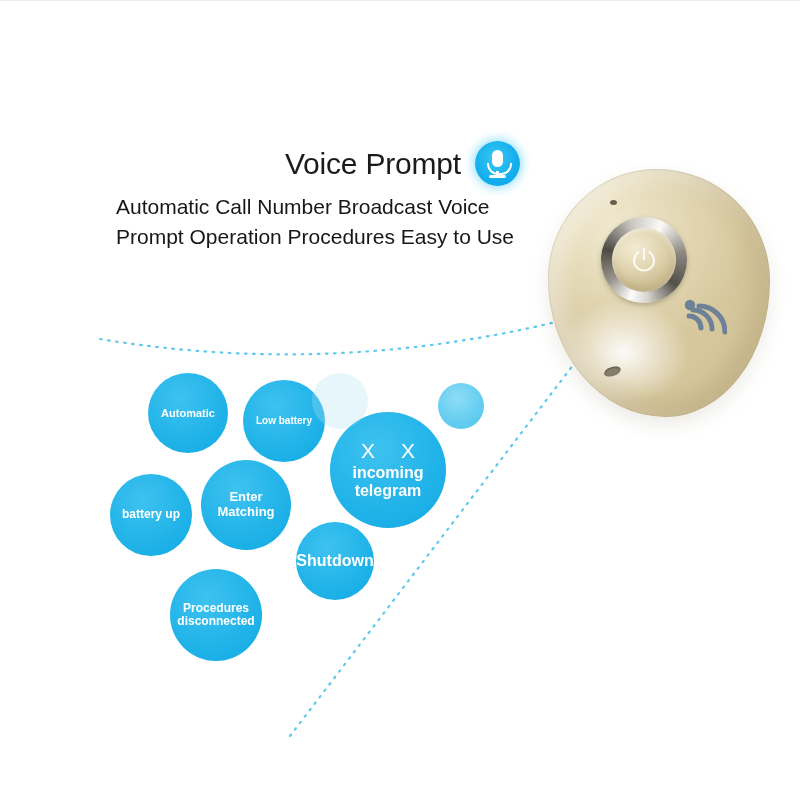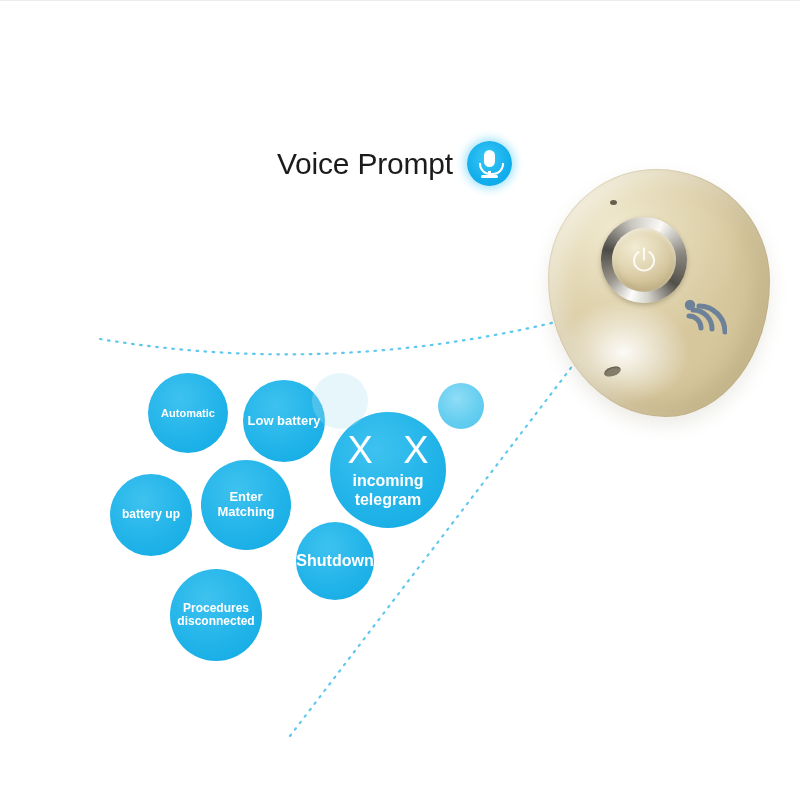--- a/index.html
+++ b/index.html
@@ -17,21 +17,21 @@
     height: 800px;
     background: #ffffff;
     overflow: hidden;
     border-top: 1px solid #ececec;
     box-sizing: border-box;
   }
 
   
   #header-block {
     position: absolute;
-    left: 108px;
+    left: 116px;
     top: 140px;
     width: 440px;
   }
   #title-row {
     display: flex;
     align-items: center;
     justify-content: flex-end;
     gap: 14px;
     padding-right: 36px;
   }
@@ -222,21 +222,21 @@
   .bubble.light {
     background: radial-gradient(circle at 42% 34%, #8fddf6 0%, #63cdf0 60%, #4fc4ec 100%);
   }
   .bubble.ghost {
     background: rgba(176, 224, 243, 0.30);
   }
   .bubble .label { display: block; }
   .bubble .line { display: block; }
   .bubble .big-x {
     display: block;
-    font-size: 38px;
+    font-size: 21px;
     font-weight: 400;
     letter-spacing: 10px;
     line-height: 1.0;
     margin-bottom: 3px;
     text-indent: 10px;
   }
   .bubble .sub {
     display: block;
     font-size: 16px;
     font-weight: 700;
@@ -280,30 +280,32 @@
     <div id="title-row">
       <div id="page-title">Voice Prompt</div>
       <div id="mic-badge">
         <span class="mic-capsule"></span>
         <span class="mic-cradle"></span>
         <span class="mic-stem"></span>
         <span class="mic-base"></span>
       </div>
     </div>
     <div id="subtitle">
+      <span class="sub-line">Automatic Call Number Broadcast Voice</span>
+      <span class="sub-line">Prompt Operation Procedures Easy to Use</span>
     </div>
   </div>
 
   <div id="bubble-cluster">
       <div class="bubble solid" style="left: 148px; top: 372px; width: 80px; height: 80px; font-size: 11px;">
         <span class="label">
           <span class="line">Automatic</span>
         </span>
       </div>
-      <div class="bubble solid" style="left: 243px; top: 379px; width: 82px; height: 82px; font-size: 13px;">
+      <div class="bubble solid" style="left: 243px; top: 379px; width: 82px; height: 82px; font-size: 10px;">
         <span class="label">
           <span class="line">Low battery</span>
         </span>
       </div>
       <div class="bubble solid" style="left: 330px; top: 411px; width: 116px; height: 116px; font-size: 13px;">
         <span class="label">
           <span class="big-x">X  X</span>
           <span class="sub">incoming</span>
           <span class="sub">telegram</span>
         </span>

